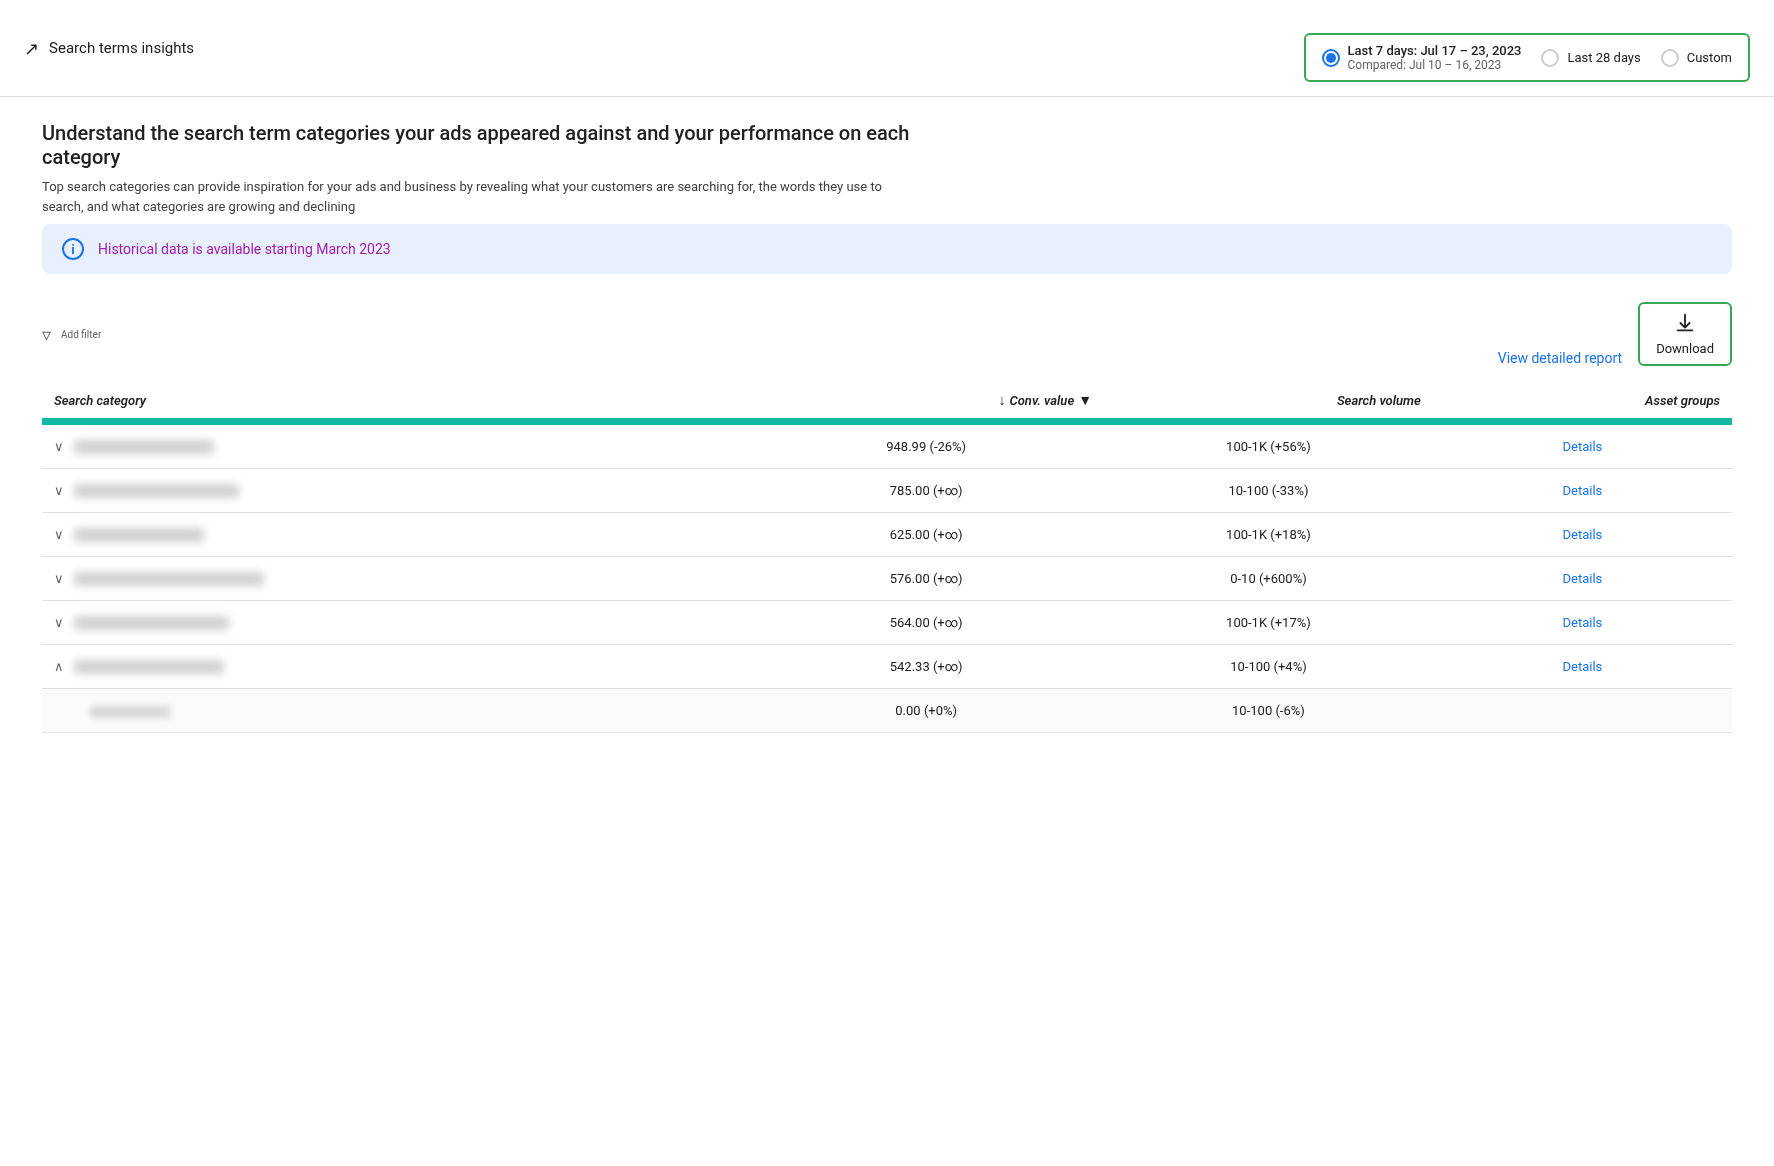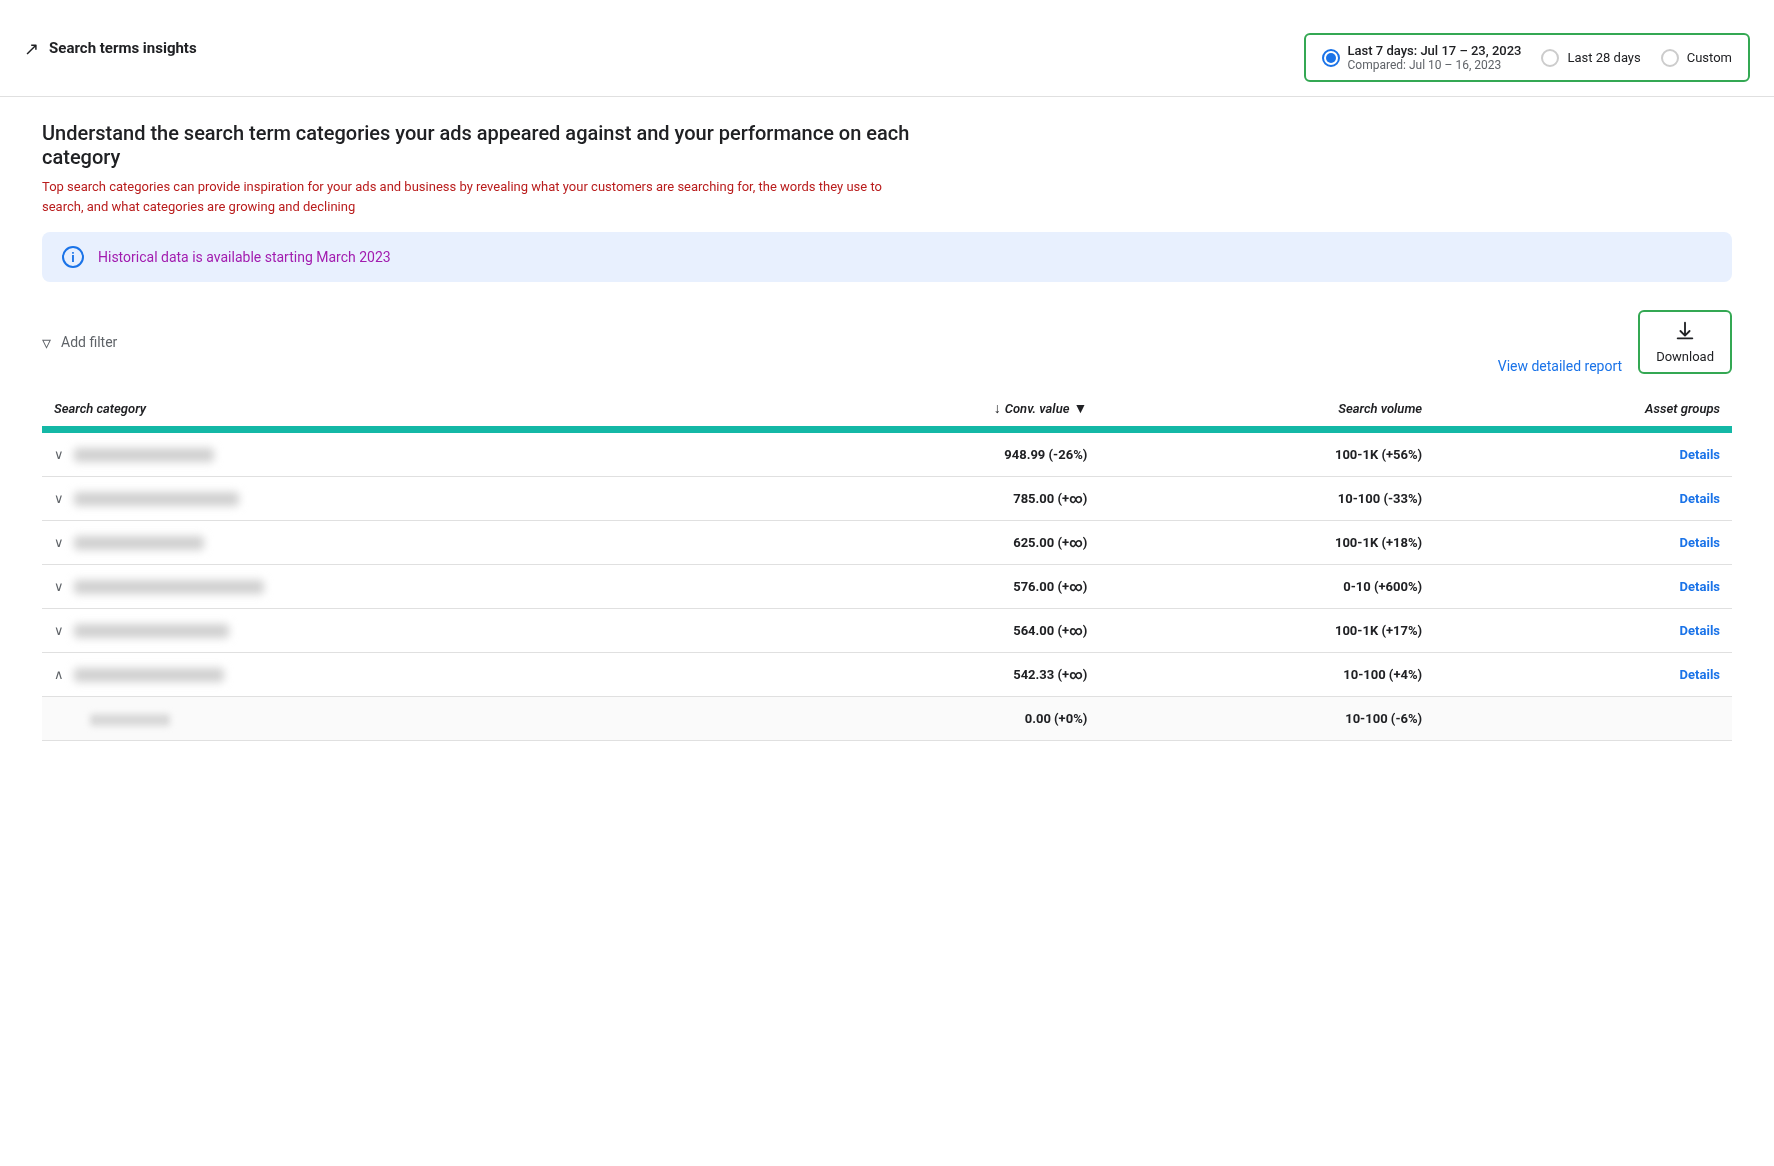--- a/index.html
+++ b/index.html
@@ -19,21 +19,21 @@
       border-bottom: 1px solid #e0e0e0;
     }
     .header-left {
       display: flex;
       align-items: center;
       gap: 10px;
     }
     .header-title {
       font-size: 15px;
       color: #202124;
-      font-weight: 700;
+      font-weight: 400;
     }
     .date-range-selector {
       display: flex;
       align-items: center;
       gap: 20px;
       border: 2px solid #34a853;
       border-radius: 6px;
       padding: 8px 16px;
       margin-top: 19px;
     }
@@ -86,24 +86,24 @@
     }
     .page-heading {
       font-size: 20px;
       font-weight: 500;
       color: #202124;
       margin-bottom: 8px;
       max-width: 900px;
     }
     .page-subheading {
       font-size: 13px;
-      color: #b91c1c;
+      color: #404040;
       max-width: 860px;
       line-height: 1.5;
-      margin-bottom: 16px;
+      margin-bottom: 8px;
     }
 
     
     .info-banner {
       display: flex;
       align-items: center;
       gap: 14px;
       background: #e8f0fe;
       border-radius: 8px;
       padding: 14px 20px;
@@ -137,21 +137,21 @@
     .filter-area {
       display: flex;
       align-items: center;
       gap: 10px;
     }
     .filter-icon {
       color: #5f6368;
       font-size: 18px;
     }
     .add-filter-label {
-      font-size: 14px;
+      font-size: 10px;
       color: #5f6368;
     }
     .toolbar-actions {
       display: flex;
       align-items: flex-end;
       gap: 16px;
     }
     .view-report-link {
       font-size: 14px;
       color: #1a73e8;
@@ -211,22 +211,21 @@
     .data-table tbody tr {
       border-bottom: 1px solid #e0e0e0;
     }
     .data-table td {
       padding: 14px 12px;
       font-size: 13px;
       color: #202124;
       vertical-align: middle;
     }
     .data-table td.numeric {
-      text-align: right;
-      font-weight: bold;
+      text-align: center;
     }
     .expand-btn {
       display: inline-flex;
       align-items: center;
       gap: 10px;
       cursor: pointer;
     }
     .chevron {
       font-size: 13px;
       color: #5f6368;

